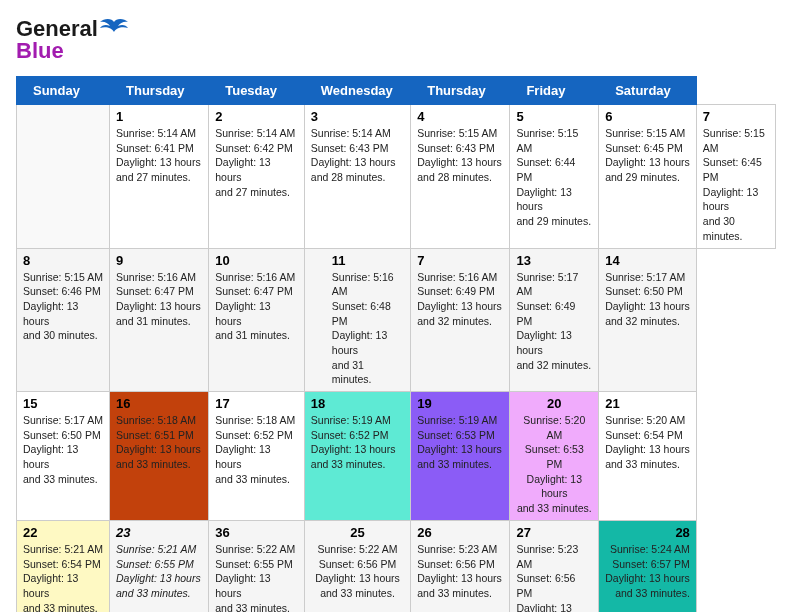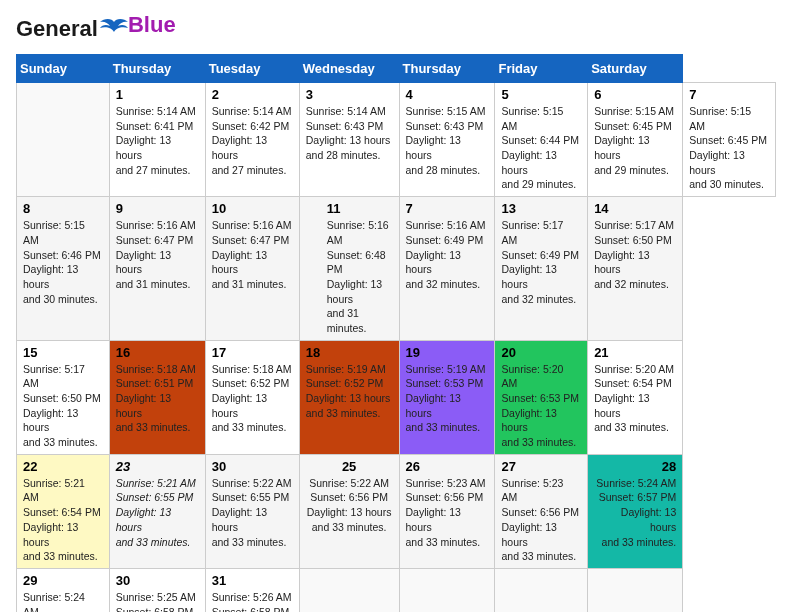--- a/index.html
+++ b/index.html
@@ -11,21 +11,21 @@
       padding: 16px;
     }
     .header-section {
       display: flex;
       justify-content: space-between;
       align-items: flex-start;
       margin-bottom: 12px;
     }
     .logo {
       display: flex;
-      flex-direction: row;
+      flex-direction: column;
       align-items: flex-start;
     }
     .logo-line {
       display: flex;
       align-items: center;
       gap: 2px;
     }
     .title-section {
       text-align: right;
     }
@@ -40,21 +40,21 @@
     }
     .calendar {
       width: 100%;
       border-collapse: collapse;
       font-size: 11px;
     }
     .calendar th {
       background-color: #1565c0;
       color: #fff;
       text-align: left;
-      padding: 6px 3px;
+      padding: 6px 16px;
       font-size: 13px;
       font-weight: bold;
       border: 1px solid #1565c0;
     }
     .calendar td {
       border: 1px solid #ccc;
       vertical-align: top;
       padding: 4px 6px;
       width: 108px;
       min-height: 70px;
@@ -179,48 +179,48 @@
           <div class="day-info">Sunrise: 5:17 AM<br>Sunset: 6:50 PM<br>Daylight: 13 hours<br>and 33 minutes.</div>
         </td>
         <td style="background-color: #c2410c;">
           <span class="day-num">16</span>
           <div class="day-info">Sunrise: 5:18 AM<br>Sunset: 6:51 PM<br>Daylight: 13 hours<br>and 33 minutes.</div>
         </td>
         <td style="background-color: rgb(255, 255, 255);">
           <span class="day-num">17</span>
           <div class="day-info">Sunrise: 5:18 AM<br>Sunset: 6:52 PM<br>Daylight: 13 hours<br>and 33 minutes.</div>
         </td>
-        <td style="background-color: #c2410c;">
+        <td style="background-color: #5eead4;">
           <span class="day-num">18</span>
           <div class="day-info">Sunrise: 5:19 AM<br>Sunset: 6:52 PM<br>Daylight: 13 hours<br>and 33 minutes.</div>
         </td>
         <td style="background-color: #8b5cf6;">
           <span class="day-num">19</span>
           <div class="day-info">Sunrise: 5:19 AM<br>Sunset: 6:53 PM<br>Daylight: 13 hours<br>and 33 minutes.</div>
         </td>
-        <td style="background-color: #22c55e;">
+        <td style="background-color: #f0abfc; text-align: center;">
           <span class="day-num">20</span>
           <div class="day-info">Sunrise: 5:20 AM<br>Sunset: 6:53 PM<br>Daylight: 13 hours<br>and 33 minutes.</div>
         </td>
         <td style="background-color: rgb(255, 255, 255);">
           <span class="day-num">21</span>
           <div class="day-info">Sunrise: 5:20 AM<br>Sunset: 6:54 PM<br>Daylight: 13 hours<br>and 33 minutes.</div>
         </td>
       </tr>
       <tr>
         <td style="background-color: #fef9c3;">
           <span class="day-num">22</span>
           <div class="day-info">Sunrise: 5:21 AM<br>Sunset: 6:54 PM<br>Daylight: 13 hours<br>and 33 minutes.</div>
         </td>
         <td style="background-color: rgb(245, 245, 245); font-style: italic;">
           <span class="day-num">23</span>
           <div class="day-info">Sunrise: 5:21 AM<br>Sunset: 6:55 PM<br>Daylight: 13 hours<br>and 33 minutes.</div>
         </td>
         <td style="background-color: rgb(245, 245, 245);">
-          <span class="day-num">30</span>
+          <span class="day-num">36</span>
           <div class="day-info">Sunrise: 5:22 AM<br>Sunset: 6:55 PM<br>Daylight: 13 hours<br>and 33 minutes.</div>
         </td>
         <td style="background-color: rgb(245, 245, 245); text-align: center;">
           <span class="day-num">25</span>
           <div class="day-info">Sunrise: 5:22 AM<br>Sunset: 6:56 PM<br>Daylight: 13 hours<br>and 33 minutes.</div>
         </td>
         <td style="background-color: rgb(245, 245, 245);">
           <span class="day-num">26</span>
           <div class="day-info">Sunrise: 5:23 AM<br>Sunset: 6:56 PM<br>Daylight: 13 hours<br>and 33 minutes.</div>
         </td>

